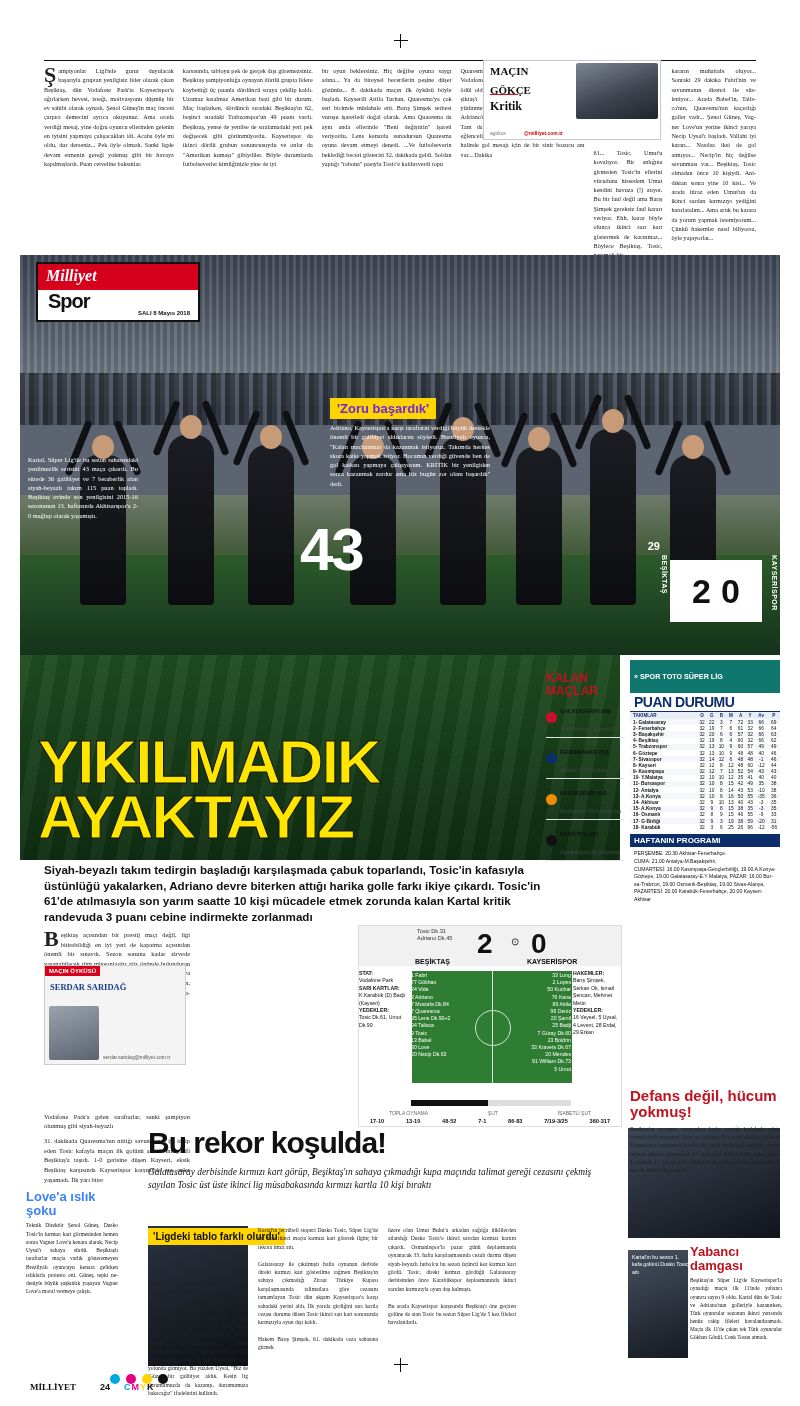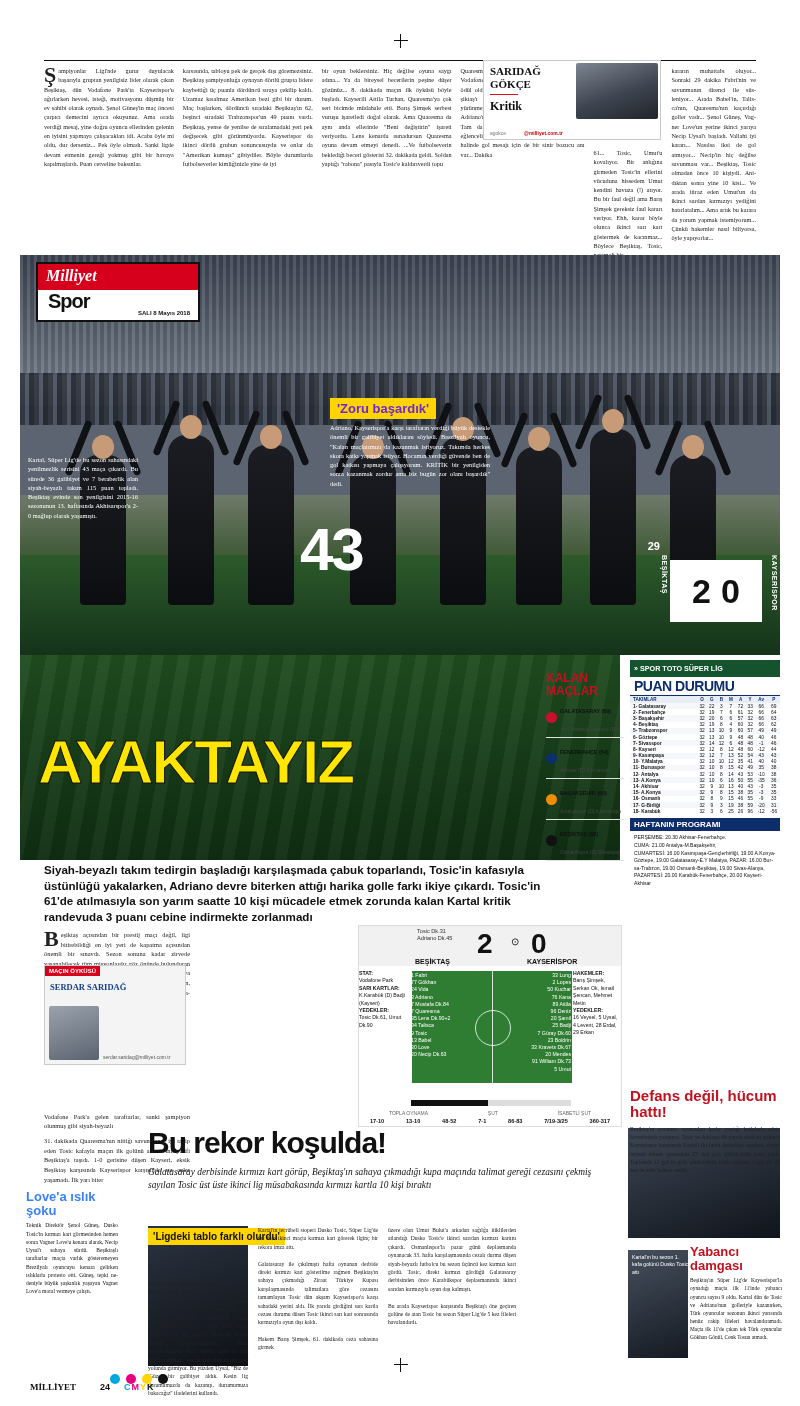--- a/index.html
+++ b/index.html
@@ -16,21 +16,21 @@
   .tophead{font-family:"Liberation Serif",serif;font-weight:bold;font-size:27px;letter-spacing:-.4px;color:#111;margin:0 0 6px 0;}
   .rulethin{height:1px;background:#111;width:100%;margin-bottom:5px;}
   .cols{display:flex;gap:9px;}
   .col{width:132px;font-family:"Liberation Serif",serif;font-size:6.2px;line-height:1.5;text-align:justify;color:#222;}
   .col p{margin:0 0 5px 0;}
   .dropcap:first-letter{float:left;font-size:22px;line-height:17px;font-weight:bold;padding-right:2px;}
 
   
   .colbox{position:absolute;left:483px;top:60px;width:176px;height:78px;border:1px solid #c9c9c9;background:#fff;}
   .colbox .cname{position:absolute;left:6px;top:5px;font-family:"Liberation Serif",serif;font-weight:bold;font-size:11px;line-height:11px;color:#111;}
-  .colbox .csur{position:absolute;left:6px;top:17px;font-family:"Liberation Serif",serif;font-weight:bold;font-size:11px;color:#111;}
+  .colbox .csur{position:absolute;left:6px;top:23px;font-family:"Liberation Serif",serif;font-weight:bold;font-size:11px;color:#111;}
   .colbox .ctitle{position:absolute;left:6px;top:38px;font-family:"Liberation Serif",serif;font-weight:bold;font-size:12px;color:#111;}
   .colbox .cdash{position:absolute;left:6px;top:33px;width:28px;height:1px;background:#d11;}
   .colbox .chead{position:absolute;left:92px;top:2px;width:82px;height:56px;background:linear-gradient(160deg,#7d8592,#3e4550 55%,#20242b);border-radius:2px;}
   .colbox .cfoot{position:absolute;left:6px;bottom:3px;font-size:5px;color:#777;}
   .colbox .clogo{position:absolute;left:40px;bottom:3px;font-size:5px;color:#c00;font-weight:bold;}
 
   
   .photo{position:absolute;left:20px;top:255px;width:760px;height:400px;overflow:hidden;background:#5b6470;}
   .sky{position:absolute;left:0;top:0;width:760px;height:150px;background:linear-gradient(180deg,#8e959c,#b9bcc0 60%,#6d7480);}
   .stand{position:absolute;left:0;top:0;width:760px;height:120px;background:
@@ -104,21 +104,21 @@
   .lineC{position:absolute;left:52px;top:46px;width:160px;font-size:5.2px;line-height:7.2px;color:#fff;}
   .lineC .l{float:left;width:52px;}
   .lineC .r{float:right;width:60px;text-align:right;}
   .sp-bar{position:absolute;left:52px;bottom:20px;width:160px;height:6px;background:#ddd;}
   .sp-bar i{position:absolute;left:0;top:0;height:6px;background:#111;}
   .sp-nums{position:absolute;left:0;bottom:2px;width:262px;display:flex;justify-content:space-around;font-size:5.6px;font-weight:bold;}
   .sp-lab{position:absolute;left:0;bottom:10px;width:262px;display:flex;justify-content:space-around;font-size:5px;color:#666;}
 
   
   .standings{position:absolute;left:630px;top:660px;width:150px;height:470px;background:#fff;}
-  .st-head{background:#14532d;color:#fff;font-size:7.2px;font-weight:bold;padding:4px 4px;}
+  .st-head{background:#0f766e;color:#fff;font-size:7.2px;font-weight:bold;padding:12px 4px;}
   .st-title{background:#fff;color:#0d2d6b;font-family:"Liberation Sans",sans-serif;font-weight:bold;font-size:14px;letter-spacing:-.5px;padding:1px 4px;border-bottom:1px solid #0d2d6b;}
   table.st{width:150px;border-collapse:collapse;font-size:4.8px;}
   table.st th{background:#e9edf5;color:#0d2d6b;font-size:4.6px;padding:1px 0;text-align:center;}
   table.st th.tn{text-align:left;padding-left:3px;}
   table.st td{padding:0.6px 0;text-align:center;color:#111;}
   table.st td.tn{text-align:left;padding-left:3px;font-weight:bold;white-space:nowrap;}
   table.st tr:nth-child(odd) td{background:#f6f7fa;}
   .fixhead{background:#0d2d6b;color:#fff;font-weight:bold;font-size:8px;padding:2px 4px;margin-top:4px;}
   .fixbody{font-size:5.1px;line-height:7.6px;color:#111;padding:3px 4px;}
 
@@ -188,21 +188,21 @@
           <p>61... Tosic, Umut'u kovalıyor. Bir anlığına girmeden Tosic'in ellerini vücuduna hissedem Umut kendini havuza (!) atıyor. Bu bir faul değil ama Barış Şim­şek gereksiz faul kararı veriyor. Ehh, karar böyle olunca ikinci sarı kart göstermek de ka­cınmaz... Böylece Beşiktaş, Tosic, ne­tameli bir</p>
         </div>
       <div class="col" style="width:86px;">
           <p>kararın muhattabı oluyor...
 Sonraki 29 dakika Fabri'nin ve savunmanın direnci ile süs­leniyor... Arada Babel'in, Talis­ca'nın, Quaresma'nın kaçırdığı goller vadr... Şenol Güneş, Vag­ner Love'un yerine ikinci yarıya Necip Uysal'ı başladı. Vallahi iyi kararı... Nasılsa iksi de gol atmıyor... Necip'in hiç değilse savunması var... Beşiktaş, Tosic olmadan önce 10 kişiydi. Ani­dıktan sonra yine 10 kisi... Ve arada itiraz eden Umut'un da ikinci sardan kırmızıyı yediğini hatırlatalım... Ama artık bu karara da yorum yapmak istemiyorum... Çünkü ha­kemler nasıl biliyorsa, öyle yapı­yorlar...</p>
         </div>
     </div>
   </div>
 
   <div class="colbox">
-    <div class="cname">SARIDAĞ</div>
+    <div class="cname">MAÇIN</div>
     <div class="csur">GÖKÇE</div>
     <div class="cdash"></div>
     <div class="ctitle">Kritik</div>
     <div class="chead"></div>
     <div class="cfoot">agokce</div>
     <div class="clogo">@milliyet.com.tr</div>
   </div>
 
   <div class="photo">
     <div class="sky"></div>
@@ -274,20 +274,21 @@
     <span>2</span>
     <span>0</span>
   </div>
   <div class="scoreteam2">BEŞİKTAŞ</div>
   <div class="scoreteam">KAYSERİSPOR</div>
   <div class="photocredit">FOTOĞRAFLAR: CENGİZ MALGİR</div>
 
   <div class="greenblock"></div>
   <div class="greenblock2"></div>
   <div class="hlwrap">
+    <div class="hl">YIKILMADIK</div>
     <div class="hl">AYAKTAYIZ</div>
   </div>
 
   <div class="kalan">
     <h4>KALAN MAÇLAR</h4>
     <div class="km-row">
       <span class="km-badge" style="background:#c8102e"></span>
       <span><span class="km-t">GALATASARAY (69)</span><br><span class="km-s">Yeni Malatya Göztepe (D)</span></span>
     </div>
     <div class="km-row">
@@ -620,21 +621,21 @@
         </tbody>
     </table>
     <div class="fixhead">HAFTANIN PROGRAMI</div>
     <div class="fixbody" style="white-space:pre-line">PERŞEMBE: 20.30 Akhisar-Fenerbahçe.
 CUMA: 21.00 Antalya-M.Başakşehir,
 CUMARTESİ: 16.00 Kasımpaşa-Gençler­birliği, 19.00 A.Konya-Göztepe, 19.00 Ga­latasaray-E.Y Malatya, PAZAR: 16.00 Bur­sa-Trabzon, 19.00 Osmanlı-Beşiktaş, 19.00 Sivas-Alanya, PAZARTESİ: 20.00 Karabük-Fenerbahçe, 20.00 Kayseri-Akhisar</div>
   </div>
 
   <div class="bphoto2"></div>
   <div class="defans">
-    <h3>Defans değil, hücum hattı!</h3>
+    <h3>Defans değil, hücum yokmuş!</h3>
     <div class="txt">Beşiktaş'ın savunma oyuncuları kadar yaptığı katkılarla adeta forvetleriyle yarışıyor. Tosic ve Adriano ilk yarıda attıkları gollerle Kayserispor kar­şısında Kartal'ı iki farklı üstünlüğe taşırken, siyah-beyazlı defans oyuncuları 27. kez gole götürücüsün katkı yaptı. Toplamda 11 gol ve gole götürücüsün katkı toplamı. Ligin ilk 16 kez de asist katkısı sundu.</div>
   </div>
 
   <div class="bottom">
     <div class="bfhead">Bu rekor koşulda!</div>
     <div class="bfdeck">Galatasaray derbisinde kırmızı kart görüp, Beşiktaş'ın sahaya çıkmadığı kupa maçında talimat gereği cezasını çekmiş sayılan Tosic üst üste ikinci lig müsabakasında kırmızı kartla 10 kişi bıraktı</div>
     <div class="bphoto"></div>
     <div style="position:absolute;left:128px;top:238px;width:100px;"></div>
     <div style="position:absolute;left:128px;top:96px;">
       <span class="yellowtag">'Ligdeki tablo farklı olurdu'</span>

